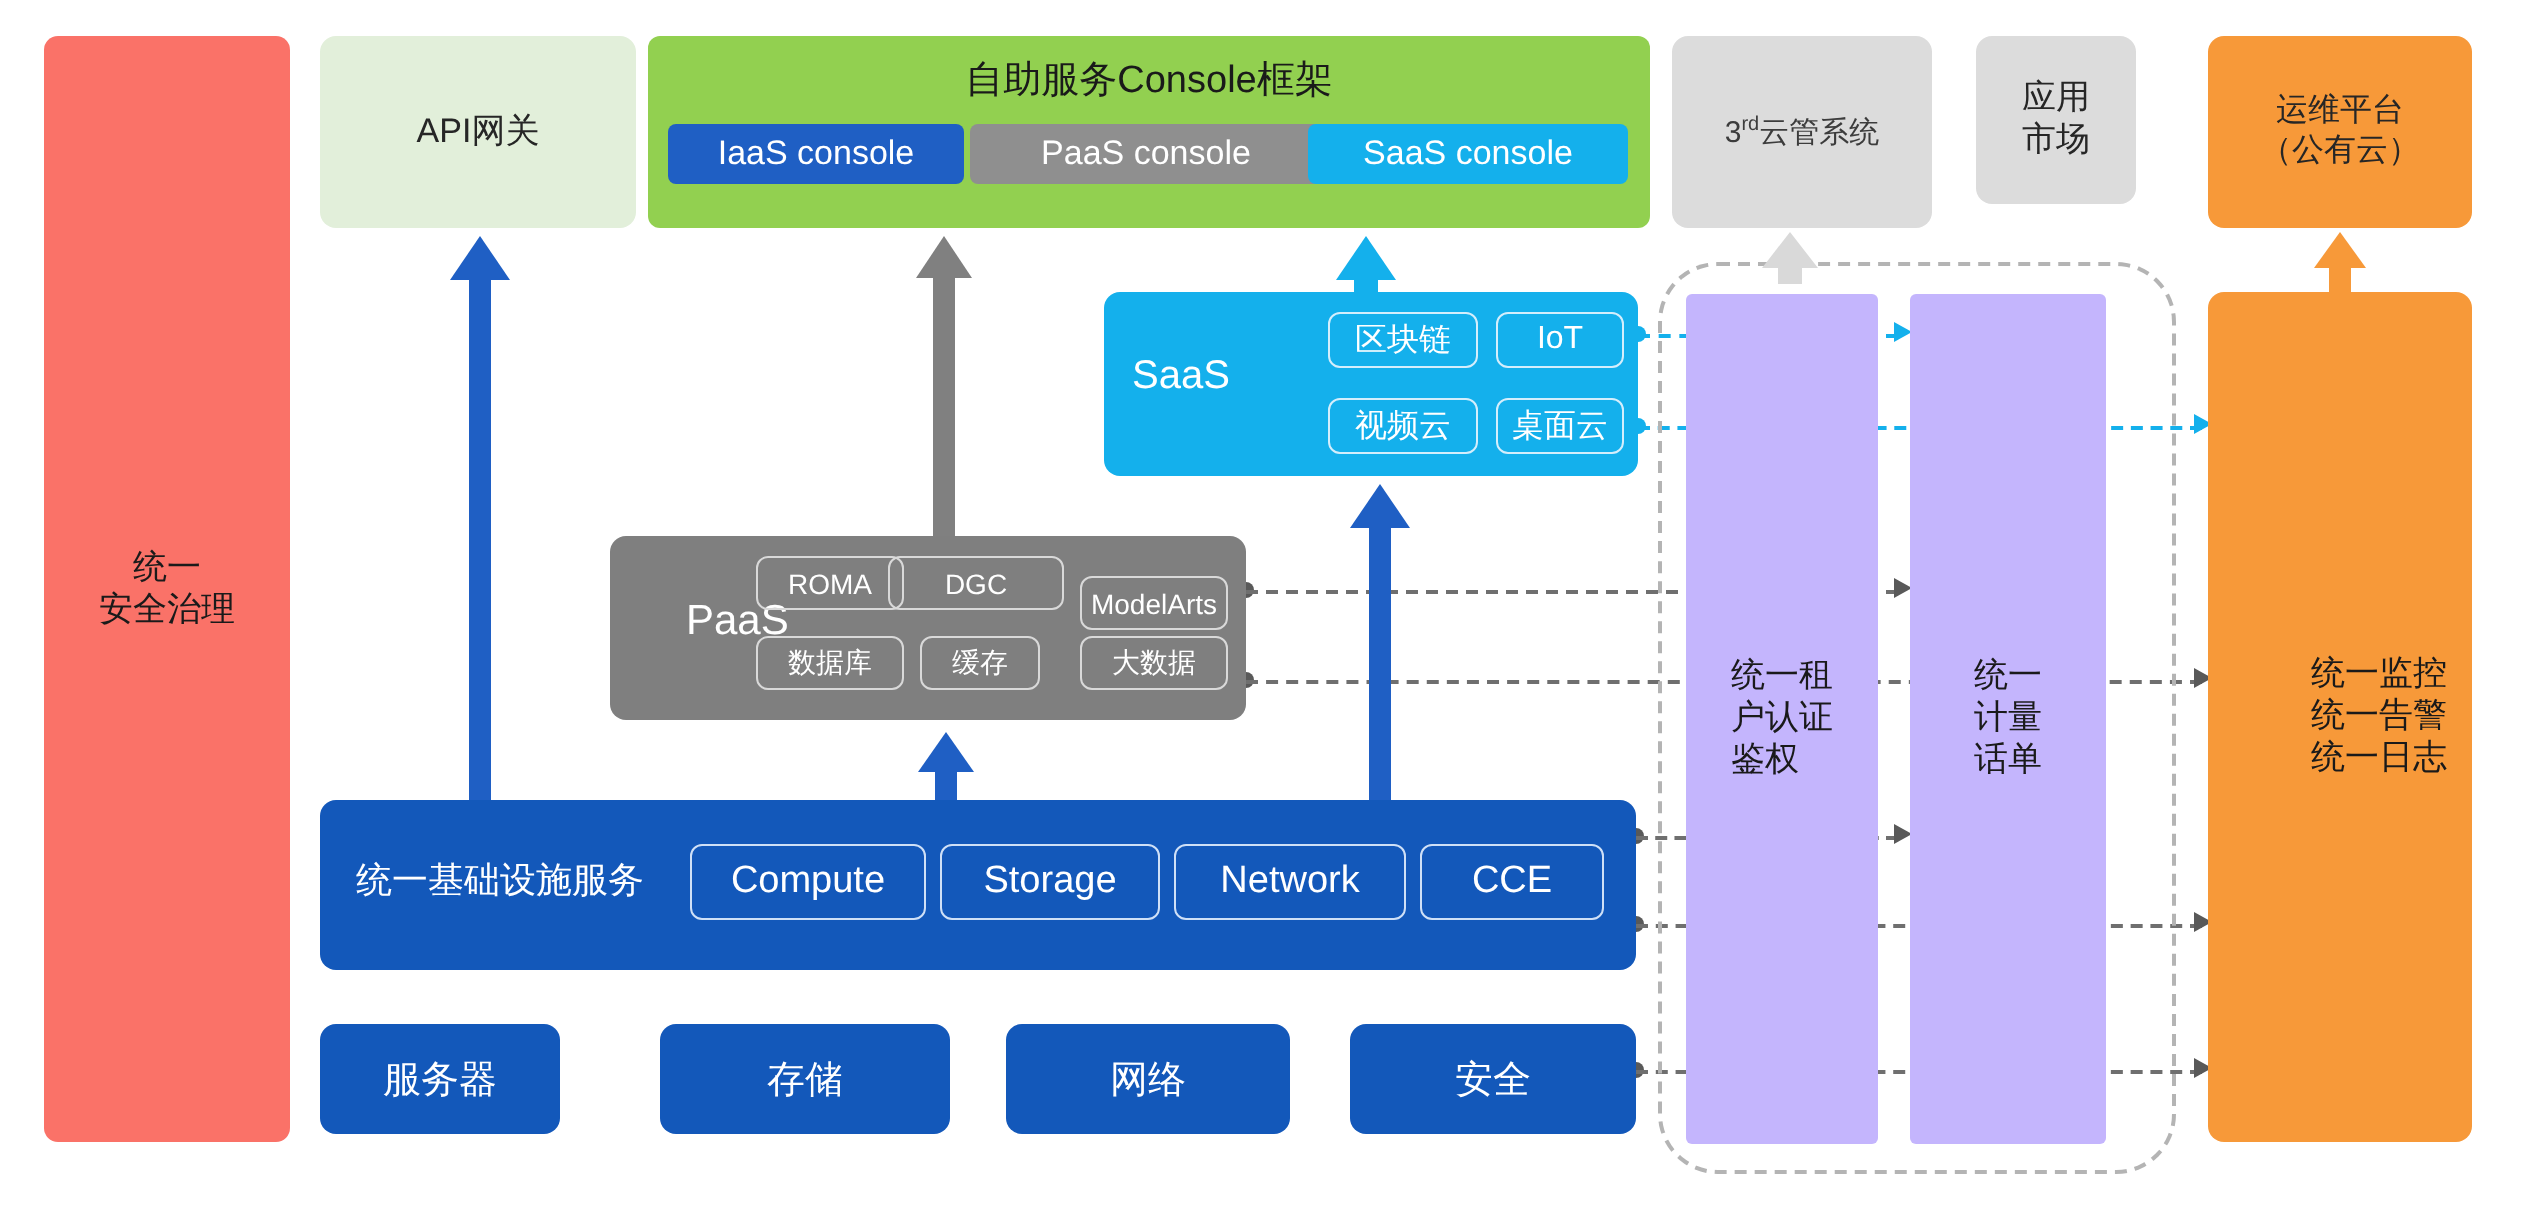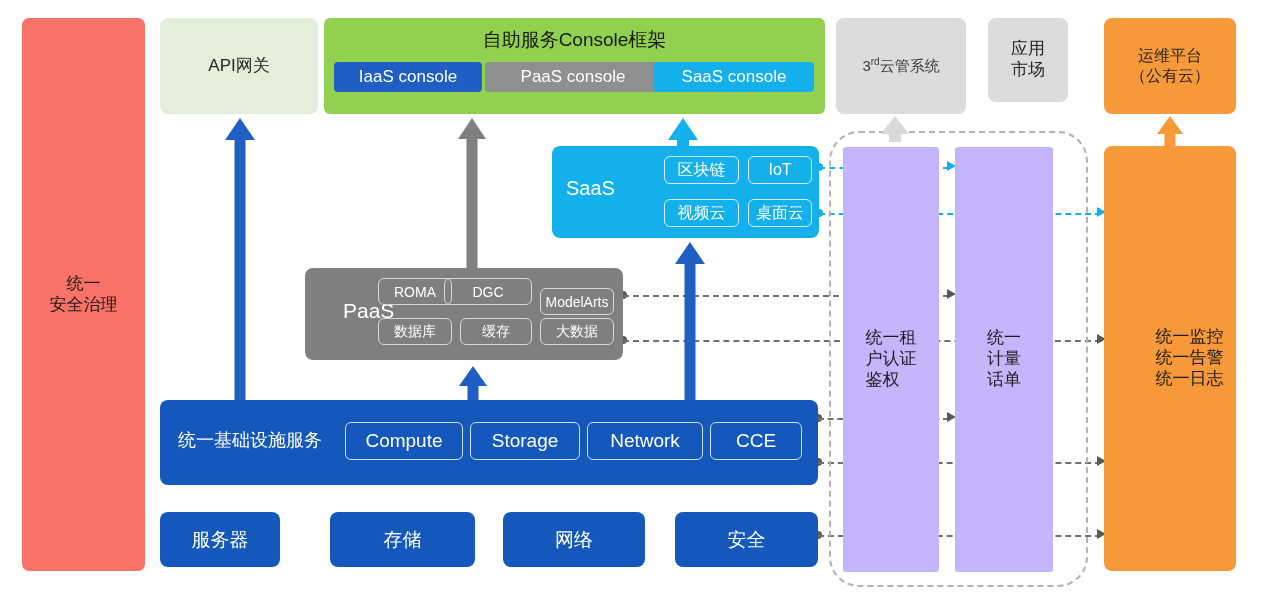--- a/index.html
+++ b/index.html
@@ -87,21 +87,21 @@
   #paas-label{position:absolute;left:14px;top:31px;color:#fff;font-size:21px;margin-left:24px;}
   .paas-chip{
     position:absolute;height:27px;border-radius:6px;
     border:1.6px solid #d9d9d9;color:#ffffff;font-size:14px;
     display:flex;align-items:center;justify-content:center;box-sizing:border-box;
   }
   #paas-roma{left:73px;top:10px;width:74px;}
   #paas-dgc{left:139px;top:10px;width:88px;}
   #paas-modelarts{left:235px;top:20px;width:74px;}
   #paas-db{left:73px;top:50px;width:74px;}
-  #paas-cache{left:155px;top:50px;width:72px;}
+  #paas-cache{left:155px;top:50px;width:60px;}
   #paas-bigdata{left:235px;top:50px;width:74px;}
 
   
   #iaas{
     left:160px;top:400px;width:658px;height:85px;
     background:#1358ba;border-radius:8px;display:block;
   }
   #iaas-label{position:absolute;left:18px;top:28px;color:#ffffff;font-size:18px;}
   .iaas-chip{
     position:absolute;top:22px;height:38px;border-radius:6px;

